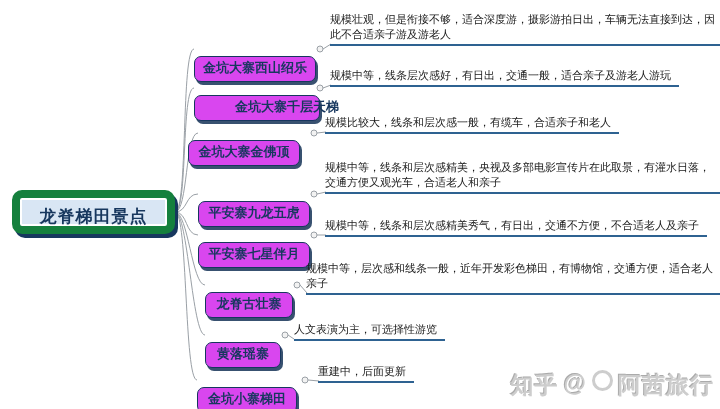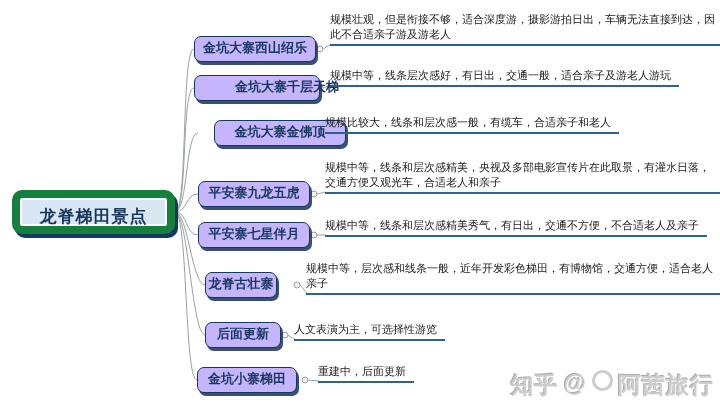--- a/index.html
+++ b/index.html
@@ -22,28 +22,29 @@
     border:8px solid #15803d;
     border-radius:10px;
     box-shadow:3px 4px 0 #17375e, inset 0 0 0 2px #ffffff;
     color:#17375e;
     font-size:17px;font-weight:bold;
     text-align:center;line-height:37px;
     letter-spacing:1px;
   }
   .topic-node{
     position:absolute;height:26px;box-sizing:border-box;
-    background:#c4b5fd;
+    background:#d946ef;
     border:1.5px solid #17375e;
     border-radius:7px;
     box-shadow:2px 3px 0 rgba(21,50,87,0.85);
     color:#17375e;
     font-size:13px;font-weight:bold;
     text-align:center;line-height:22px;
     white-space:nowrap;
+    margin-top:20px;
   }
   .topic-note{
     position:absolute;
     font-size:11px;line-height:15px;color:#1a1a1a;
     padding:0 8px 2px 0;
     border-bottom:2px solid #2e6291;
   }
   .topic-note.fit{white-space:nowrap;display:inline-block;}
 
   .watermark{
@@ -94,25 +95,25 @@
       <circle cx="297" cy="285" r="3"></circle>
       <circle cx="285" cy="335" r="3"></circle>
       <circle cx="305" cy="380" r="3"></circle>
     </g>
   </svg>
 
   <div class="root-node">龙脊梯田景点</div>
 
   <div class="topic-node" style="left:194px;top:36px;width:122px;">金坑大寨西山绍乐</div>
   <div class="topic-node" style="left:194px;top:75px;width:126px;padding-left:40px;">金坑大寨千层天梯</div>
-  <div class="topic-node" style="left:214px;top:120px;width:132px;">金坑大寨金佛顶</div>
+  <div class="topic-node" style="left:188px;top:120px;width:112px;">金坑大寨金佛顶</div>
   <div class="topic-node" style="left:198px;top:181px;width:112px;">平安寨九龙五虎</div>
   <div class="topic-node" style="left:198px;top:222px;width:112px;">平安寨七星伴月</div>
-  <div class="topic-node" style="left:205px;top:272px;width:72px;">龙脊古壮寨</div>
-  <div class="topic-node" style="left:205px;top:322px;width:76px;">后面更新</div>
+  <div class="topic-node" style="left:205px;top:272px;width:88px;">龙脊古壮寨</div>
+  <div class="topic-node" style="left:205px;top:322px;width:76px;">黄落瑶寨</div>
   <div class="topic-node" style="left:197px;top:367px;width:100px;">金坑小寨梯田</div>
 
   <div class="topic-note" style="left:330px;top:12px;width:386px;">规模壮观，但是衔接不够，适合深度游，摄影游拍日出，车辆无法直接到达，因此不合适亲子游及游老人</div>
   <div class="topic-note fit" style="left:330px;top:68px;">规模中等，线条层次感好，有日出，交通一般，适合亲子及游老人游玩</div>
   <div class="topic-note fit" style="left:325px;top:115px;">规模比较大，线条和层次感一般，有缆车，合适亲子和老人</div>
   <div class="topic-note" style="left:325px;top:160px;width:390px;">规模中等，线条和层次感精美，央视及多部电影宣传片在此取景，有灌水日落，交通方便又观光车，合适老人和亲子</div>
   <div class="topic-note fit" style="left:325px;top:218px;">规模中等，线条和层次感精美秀气，有日出，交通不方便，不合适老人及亲子</div>
   <div class="topic-note" style="left:306px;top:261px;width:412px;">规模中等，层次感和线条一般，近年开发彩色梯田，有博物馆，交通方便，适合老人亲子</div>
   <div class="topic-note fit" style="left:294px;top:322px;text-align:center;">人文表演为主，可选择性游览</div>
   <div class="topic-note fit" style="left:318px;top:364px;">重建中，后面更新</div>

